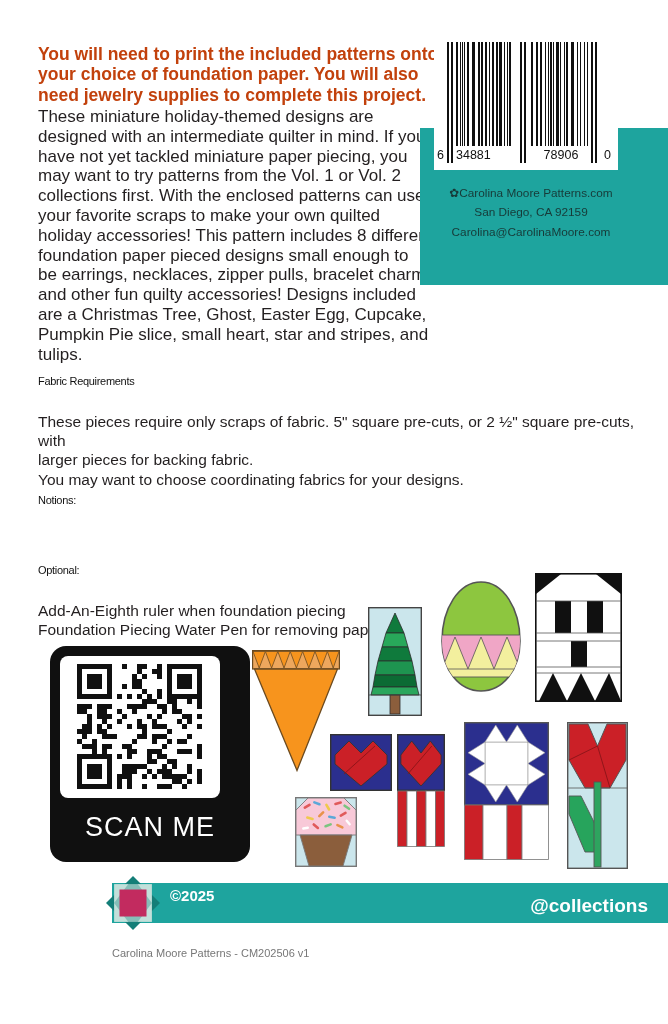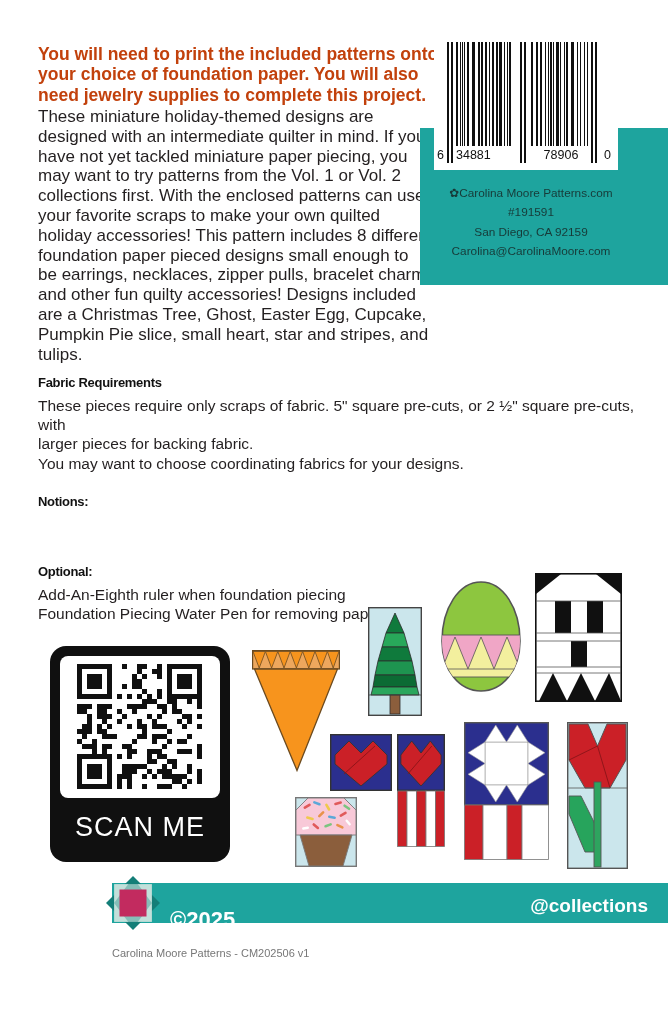--- a/index.html
+++ b/index.html
@@ -4,36 +4,36 @@
 <style>
   html,body{margin:0;padding:0;background:#e8e8e8;}
   .page{position:relative;width:668px;height:1024px;background:#ffffff;
         font-family:"Liberation Sans",sans-serif;color:#231f20;overflow:hidden;margin:0 auto;}
   .abs{position:absolute;}
   .pre{white-space:pre-line;}
   
   .intro-bold{left:38px;top:44px;width:410px;font-size:17.5px;font-weight:bold;line-height:20.4px;color:#c2410c;}
   .intro-body{left:38px;top:107px;width:416px;font-size:17px;line-height:19.8px;}
   
-  .sec-head{left:38px;font-size:13px;font-weight:bold;letter-spacing:-0.3px;color:#111;}
-  .sec-body{left:38px;width:612px;font-size:15.5px;line-height:19.2px;}
+  .sec-head{left:38px;font-size:11px;font-weight:normal;letter-spacing:-0.3px;color:#111;}
+  .sec-body{left:38px;width:612px;font-size:15.5px;line-height:19.2px;margin-top:16px;}
   
   .contact-box{left:420px;top:128px;width:248px;height:157px;background:#1EA49E;}
   .contact-text{left:420px;top:184px;width:248px;padding-right:26px;box-sizing:border-box;
                 text-align:center;font-size:11.8px;line-height:19.4px;color:#173A38;font-weight:500;}
   .barcode-box{left:434px;top:20px;width:184px;height:150px;background:#ffffff;}
   .bc-digit{position:absolute;font-size:12.5px;color:#111;}
   
-  .qr-frame{left:50px;top:646px;width:180px;height:216px;background:#101010;border-radius:16px;}
+  .qr-frame{left:50px;top:646px;width:200px;height:216px;background:#101010;border-radius:16px;}
   .qr-white{position:absolute;left:10px;top:10px;width:160px;height:142px;background:#fff;border-radius:8px;}
   .qr-label{position:absolute;left:0;right:0;top:166px;text-align:center;color:#fff;
             font-size:27px;font-weight:500;letter-spacing:1px;}
   
   .footer-bar{left:112px;top:883px;width:556px;height:40px;background:#1EA49E;}
-  .footer-copy{left:170px;top:887px;font-size:22px;font-weight:bold;color:#fff;margin-top:20px;}
+  .footer-copy{left:170px;top:887px;font-size:15px;font-weight:bold;color:#fff;}
   .footer-handle{right:20px;top:895px;font-size:19px;font-weight:bold;color:#fff;}
   .footer-version{left:112px;top:947px;font-size:11px;color:#777;text-align:right;}
   svg{display:block;}
 </style>
 </head>
 <body>
 
 <div class="page">
 
   <div class="abs intro-bold pre">You will need to print the included patterns onto
@@ -99,21 +99,20 @@
         </g>
     </svg>
     <span class="bc-digit" style="left:3px;top:128px;">6</span>
     <span class="bc-digit" style="left:22px;top:128px;width:62px;text-align:left;">34881</span>
     <span class="bc-digit" style="left:96px;top:128px;width:62px;text-align:center;">78906</span>
     <span class="bc-digit" style="left:170px;top:128px;">0</span>
   </div>
 
   <div class="abs contact-text">
     <div><span>✿</span><span>Carolina Moore Patterns.com</span></div>
-    <div>#191591</div>
     <div>San Diego, CA 92159</div>
     <div>Carolina@CarolinaMoore.com</div>
   </div>
 
   <div class="abs sec-head" style="top:375px;">Fabric Requirements</div>
   <div class="abs sec-body pre" style="top:396px;">These pieces require only scraps of fabric. 5" square pre-cuts, or 2 ½" square pre-cuts, with
 larger pieces for backing fabric.
 You may want to choose coordinating fabrics for your designs.</div>
 
   <div class="abs sec-head" style="top:494px;">Notions:</div>

